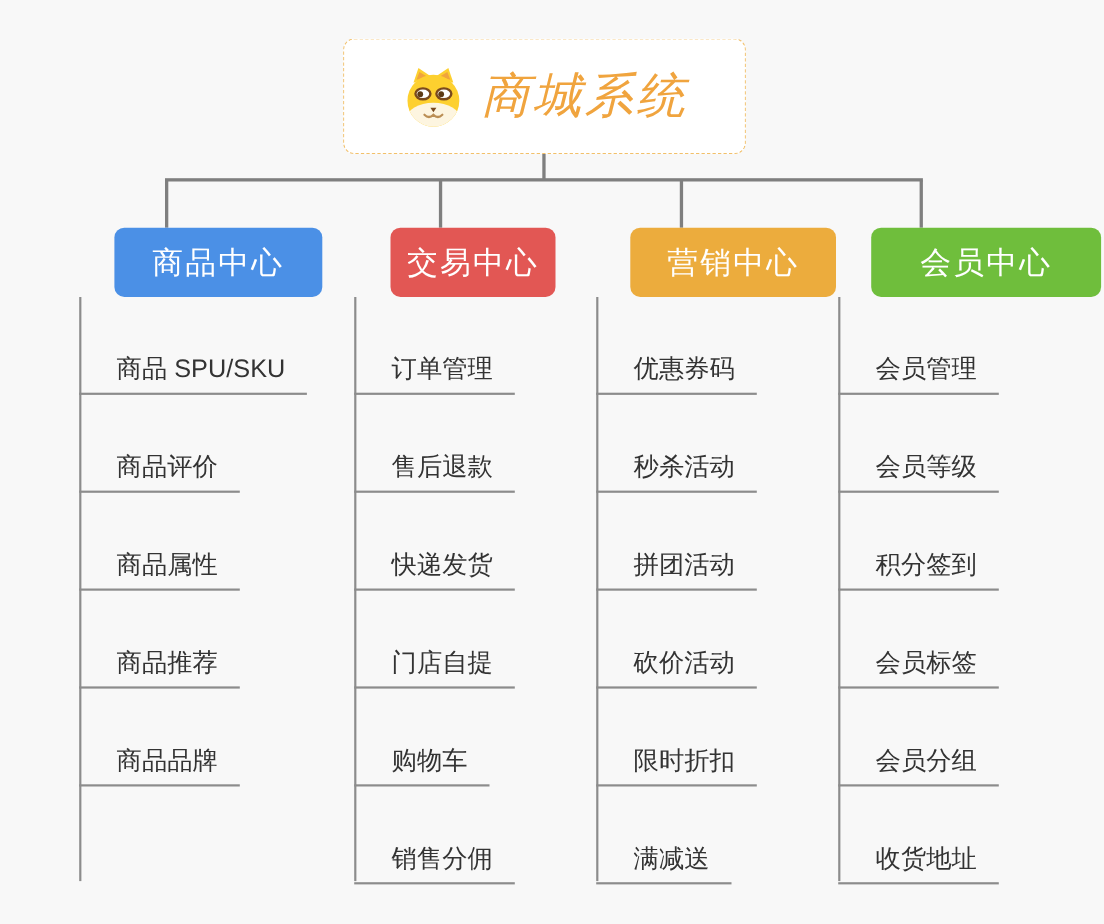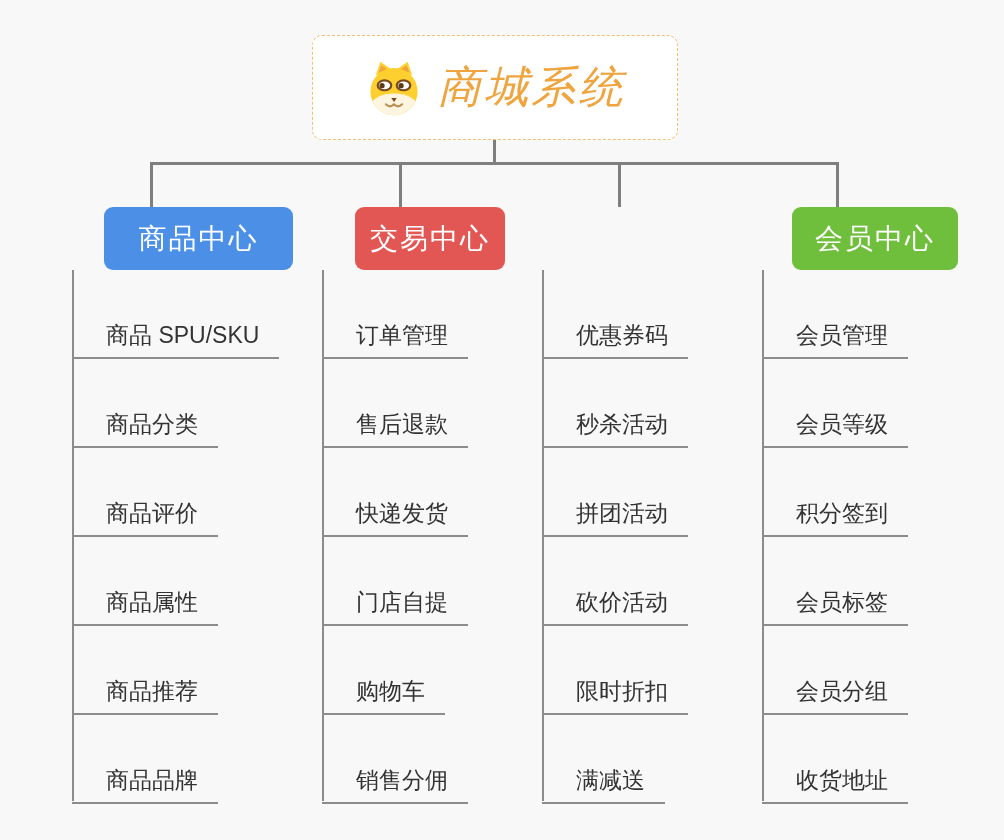--- a/index.html
+++ b/index.html
@@ -19,21 +19,21 @@
     display:flex;align-items:center;justify-content:center;gap:15px;box-sizing:border-box;font-style:italic;}
   .root-title{font-size:44px;color:#f0a43e;letter-spacing:3px;font-weight:normal;}
   .dog{width:58px;height:58px;display:inline-block;flex:0 0 auto;}
 
   
   .branch{position:absolute;top:207px;height:63px;border-radius:9px;color:#ffffff;
     font-size:28px;display:flex;align-items:center;justify-content:center;letter-spacing:2px;margin-left:47px;}
   .branch-0{left:57px;width:189px;background:#4b90e6;}
   .branch-1{left:308px;width:150px;background:#e25754;}
   .branch-2{left:526px;width:187px;background:#ecac3d;}
-  .branch-3{left:745px;width:166px;background:#6fbe3c;}
+  .branch-3{left:745px;width:209px;background:#6fbe3c;}
 
   
   .col{position:absolute;top:270px;height:532px;}
   .col-0{left:72px}.col-1{left:322px}.col-2{left:542px}.col-3{left:762px}
   .vline{position:absolute;left:0;top:0;width:2px;height:531px;background:#8c8c8c;}
   .leaf-row{height:89px;display:flex;align-items:flex-end;}
   .leaf-row:first-of-type{height:86px;}
   .leaf{display:inline-block;padding:0 20px 6px 34px;border-bottom:2px solid #8c8c8c;
     font-size:23px;color:#333333;white-space:nowrap;line-height:1.3;}
 </style>
@@ -69,29 +69,27 @@
         <circle cx="39.8" cy="29.4" r="2.9" fill="#5d3a14"></circle>
         <path d="M29 43 h6 l-3 4.5 z" fill="#7a4a1d"></path>
         <path d="M23 50 q4.5 4.5 9 0 q4.5 4.5 9 0" fill="none" stroke="#bb8f55" stroke-width="2.2" stroke-linecap="round"></path>
       </svg>
     </span>
     <span class="root-title">商城系统</span>
   </div>
 
   <div class="branch branch-0">商品中心</div>
   <div class="branch branch-1">交易中心</div>
+  <div class="branch branch-2">营销中心</div>
   <div class="branch branch-3">会员中心</div>
 
   <div class="col col-0">
     <div class="vline"></div>
     <div class="leaf-row">
         <span class="leaf">商品 SPU/SKU</span>
-      </div>
-    <div class="leaf-row">
-        <span class="leaf">商品分类</span>
       </div>
     <div class="leaf-row">
         <span class="leaf">商品评价</span>
       </div>
     <div class="leaf-row">
         <span class="leaf">商品属性</span>
       </div>
     <div class="leaf-row">
         <span class="leaf">商品推荐</span>
       </div>

